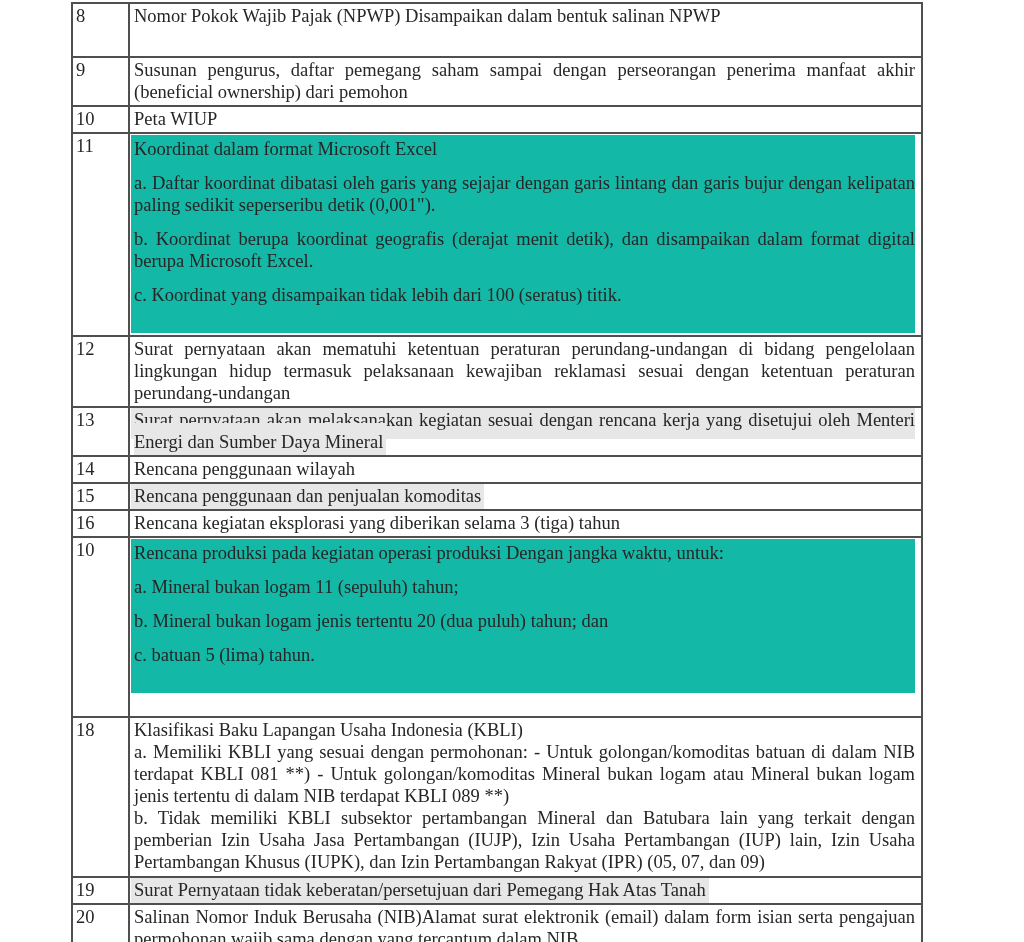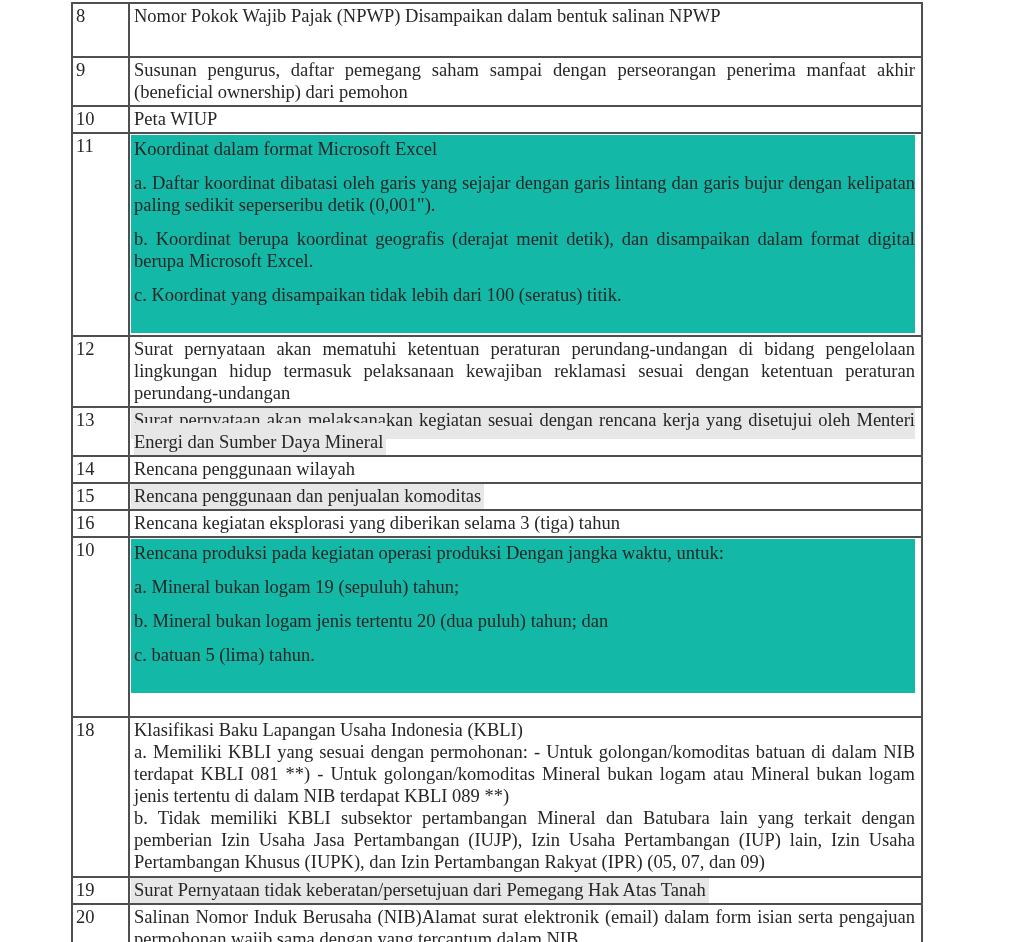--- a/index.html
+++ b/index.html
@@ -162,21 +162,21 @@
         </td>
       </tr>
 
       <tr class="r17">
         <td class="num">
           <p>10</p>
         </td>
         <td class="req">
           <div class="hl-block">
             <p>Rencana produksi pada kegiatan operasi produksi Dengan jangka waktu, untuk:</p>
-            <p>a. Mineral bukan logam 19 (sepuluh) tahun;</p>
+            <p>a. Mineral bukan logam 11 (sepuluh) tahun;</p>
             <p>b. Mineral bukan logam jenis tertentu 20 (dua puluh) tahun; dan</p>
             <p>c. batuan 5 (lima) tahun.</p>
           </div>
         </td>
       </tr>
 
       <tr class="r18">
         <td class="num">
           <p>18</p>
         </td>

